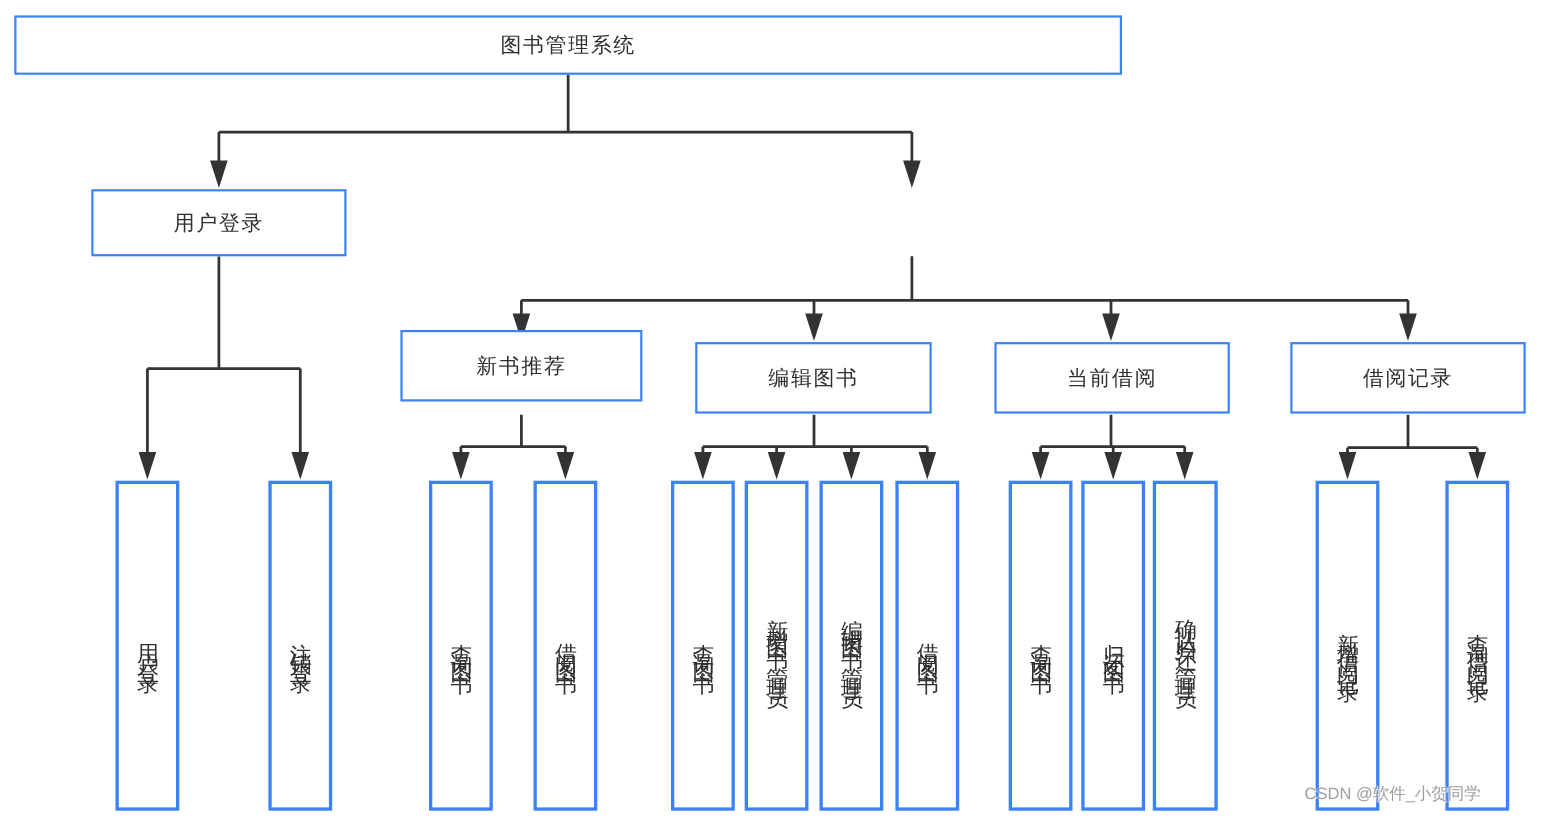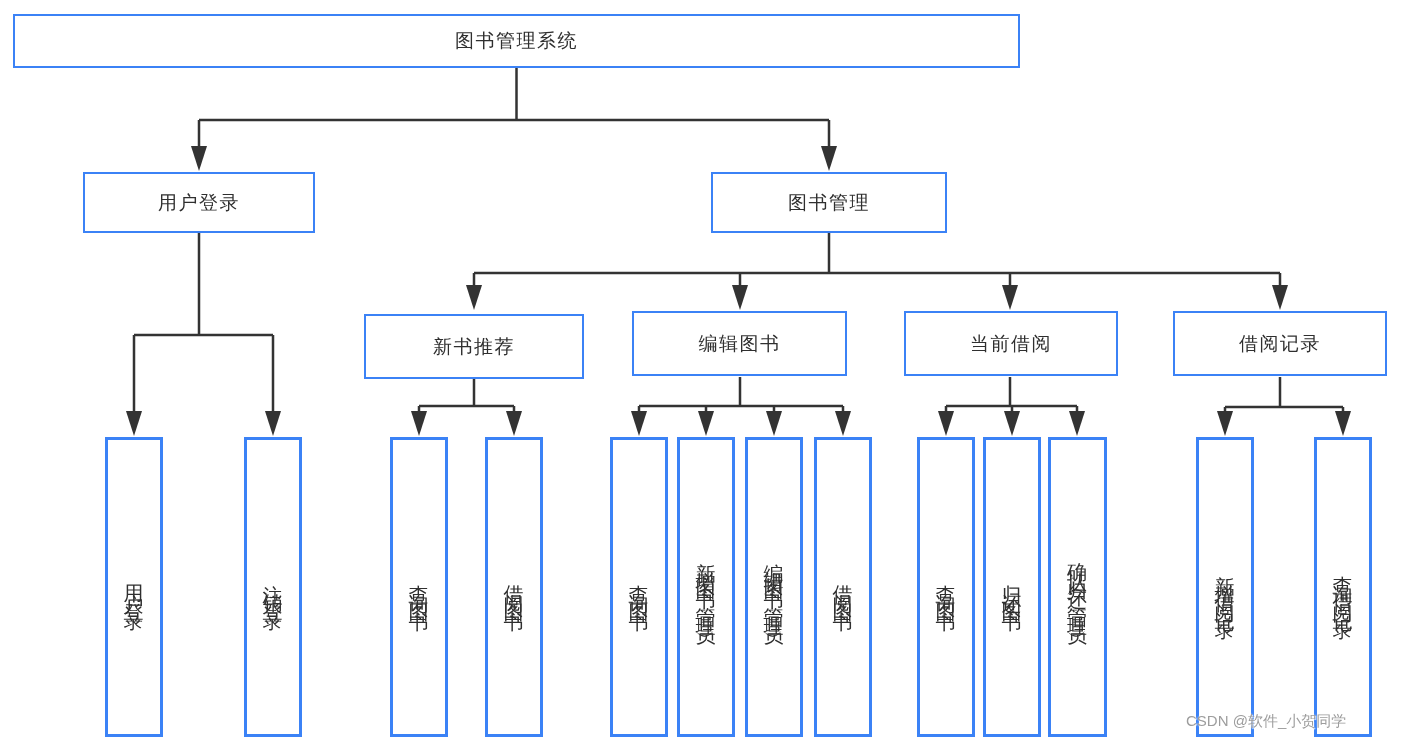--- a/index.html
+++ b/index.html
@@ -120,25 +120,22 @@
     </g>
   </svg>
 
   <div class="box root" style="left:13px; top:14px; width:1007px; height:54px;">
     <span>图书管理系统</span>
   </div>
 
   <div class="box lvl" style="left:83px; top:172px; width:232px; height:61px;">
     <span>用户登录</span>
   </div>
-  <div class="box lvl" style="left:711px; top:172px; width:236px; height:61px;">
-    <span>图书管理</span>
-  </div>
 
-  <div class="box lvl" style="left:364px; top:314px; width:220px; height:65px;">
+  <div class="box lvl" style="left:364px; top:300px; width:220px; height:65px;">
     <span>新书推荐</span>
   </div>
   <div class="box lvl" style="left:632px; top:311px; width:215px; height:65px;">
     <span>编辑图书</span>
   </div>
   <div class="box lvl" style="left:904px; top:311px; width:214px; height:65px;">
     <span>当前借阅</span>
   </div>
   <div class="box lvl" style="left:1173px; top:311px; width:214px; height:65px;justify-content:center;">
     <span>借阅记录</span>

